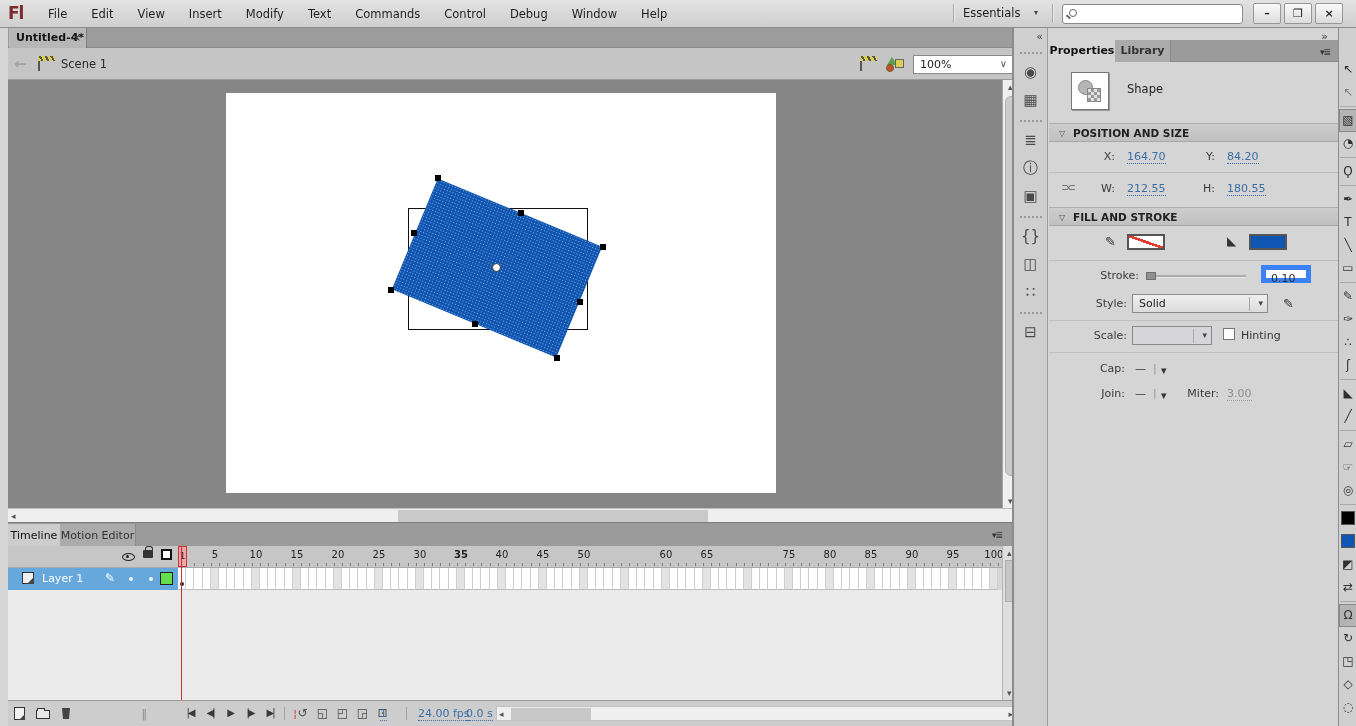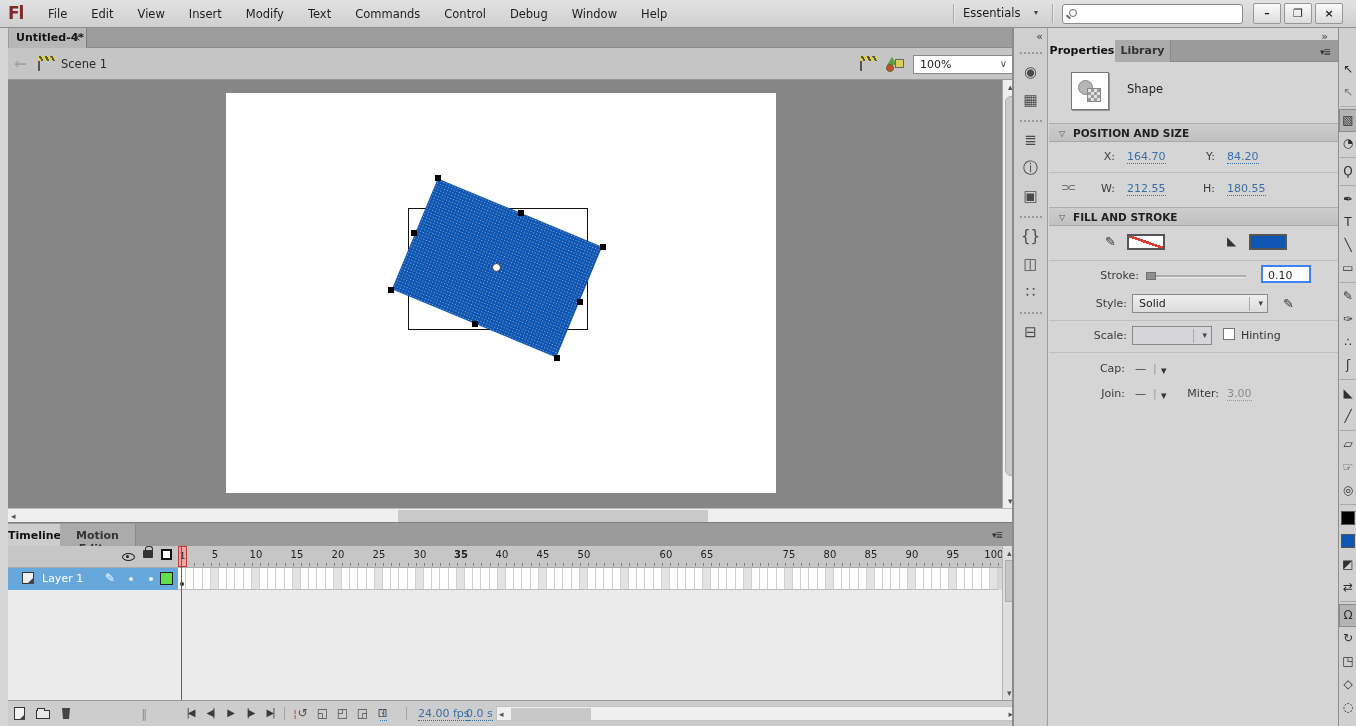--- a/index.html
+++ b/index.html
@@ -44,21 +44,21 @@
   .handle { position:absolute; width:6px; height:6px; background:#000; }
   .center-point { position:absolute; left:484px; top:183px; width:9px; height:9px; background:#fff; border:1px solid #333; border-radius:50%; }
   
   .vscroll { position:absolute; left:994px; top:52px; width:18px; height:428px; background:#efefef; border-left:1px solid #a7a7a7; }
   .vthumb { position:absolute; left:2px; top:16px; width:14px; height:380px; background:#cbcbcb; border:1px solid #b0b0b0; border-radius:6px; }
   .sb-arrow { position:absolute; font-size:9px; color:#555; }
   #hscroll { position:absolute; left:0; top:480px; width:1012px; height:14px; background:#efefef; border-top:1px solid #bcbcbc; }
   .hthumb { position:absolute; left:390px; top:1px; width:310px; height:12px; background:#c9c9c9; }
   
   #tl-tabbar { position:absolute; left:0; top:494px; width:1012px; height:24px; background:#9b9b9b; border-top:1px solid #7c7c7c; }
-  .tl-tab { position:absolute; top:1px; height:23px; font-weight:bold; font-size:11px; padding-top:5px; text-align:center; }
+  .tl-tab { position:absolute; top:1px; height:23px; font-weight:normal; font-size:11px; padding-top:5px; text-align:center; }
   .tl-tab.active { left:0; width:52px; background:#cdcdcd; color:#111; }
   .tl-tab.inactive { left:52px; width:76px; background:#ababab; color:#333; border-right:1px solid #8a8a8a; }
   .panel-menu { font-size:9px; color:#333; letter-spacing:-1px; }
   #tl-header { position:absolute; left:0; top:518px; width:1012px; height:22px; background:#c6c6c6; border-bottom:1px solid #ababab; }
   .eye-icon { position:absolute; left:114px; top:7px; width:13px; height:8px; border:1.5px solid #222; border-radius:50%; }
   .eye-icon::after { content:""; position:absolute; left:3px; top:1px; width:3px; height:3px; background:#222; border-radius:50%; }
   .lock-icon { position:absolute; left:135px; top:4px; width:10px; height:8px; background:#333; border-radius:1px; }
   .lock-icon::before { content:""; position:absolute; left:2px; top:-4px; width:6px; height:5px; border:1.5px solid #333; border-bottom:none; border-radius:3px 3px 0 0; }
   .outline-col-icon { position:absolute; left:153px; top:3px; width:11px; height:11px; border:2px solid #111; background:#fff; }
   .ruler-num { position:absolute; top:3px; width:20px; text-align:center; font-size:10px; color:#222; }
@@ -125,21 +125,21 @@
   .pvalue { position:absolute; font-size:11px; }
   .prow-div { position:absolute; left:0; width:289px; height:1px; background:#bfbfbf; }
   .link-icon { position:absolute; left:12px; font-size:10px; color:#555; letter-spacing:-2px; }
   .pencil-glyph { font-size:13px; color:#333; }
   .bucket-glyph { font-size:12px; color:#333; }
   .stroke-swatch { position:absolute; left:78px; top:0px; width:38px; height:16px; background:#fff; border:2px solid #555;
      background-image:linear-gradient(to top right,transparent 44%,#e23a2e 44%,#e23a2e 56%,transparent 56%); }
   .fill-swatch { position:absolute; left:200px; top:0px; width:38px; height:16px; border:2px solid #555; }
   .slider-track { position:absolute; left:85px; top:7px; width:100px; height:3px; background:#adadad; border-bottom:1px solid #e8e8e8; }
   .slider-thumb { position:absolute; left:0px; top:-3px; width:10px; height:8px; background:#8f8f8f; border:1px solid #6f6f6f; }
-  .valbox { position:absolute; left:200px; top:-3px; width:50px; height:18px; background:#fff; border:2px solid #3b82f6; font-size:11px; padding:2px 0 0 5px; }
+  .valbox { position:absolute; left:200px; top:-3px; width:50px; height:18px; background:#fff; border:5px solid #3b82f6; font-size:11px; padding:2px 0 0 5px; }
   .dropdown { position:absolute; height:19px; background:linear-gradient(#efefef,#dcdcdc); border:1px solid #8a8a8a; font-size:11px; }
   .dd-text { position:absolute; left:6px; top:2px; color:#222; }
   .dd-arrow { position:absolute; right:4px; top:3px; font-size:9px; color:#444; }
   .dd-sep { position:absolute; right:17px; top:2px; width:1px; height:14px; background:#a8a8a8; }
   .checkbox { position:absolute; width:12px; height:12px; background:#fdfdfd; border:1px solid #777; }
   .capjoin { position:absolute; font-size:11px; color:#333; }
   
   #toolsbar { position:absolute; left:1338px; top:28px; width:18px; height:698px; background:#d0d0d0; border-left:1px solid #8e8e8e; }
   #tools-items { position:absolute; left:0; top:30px; width:18px; }
   .tool { width:18px; height:23px; text-align:center; line-height:23px; position:relative; }

